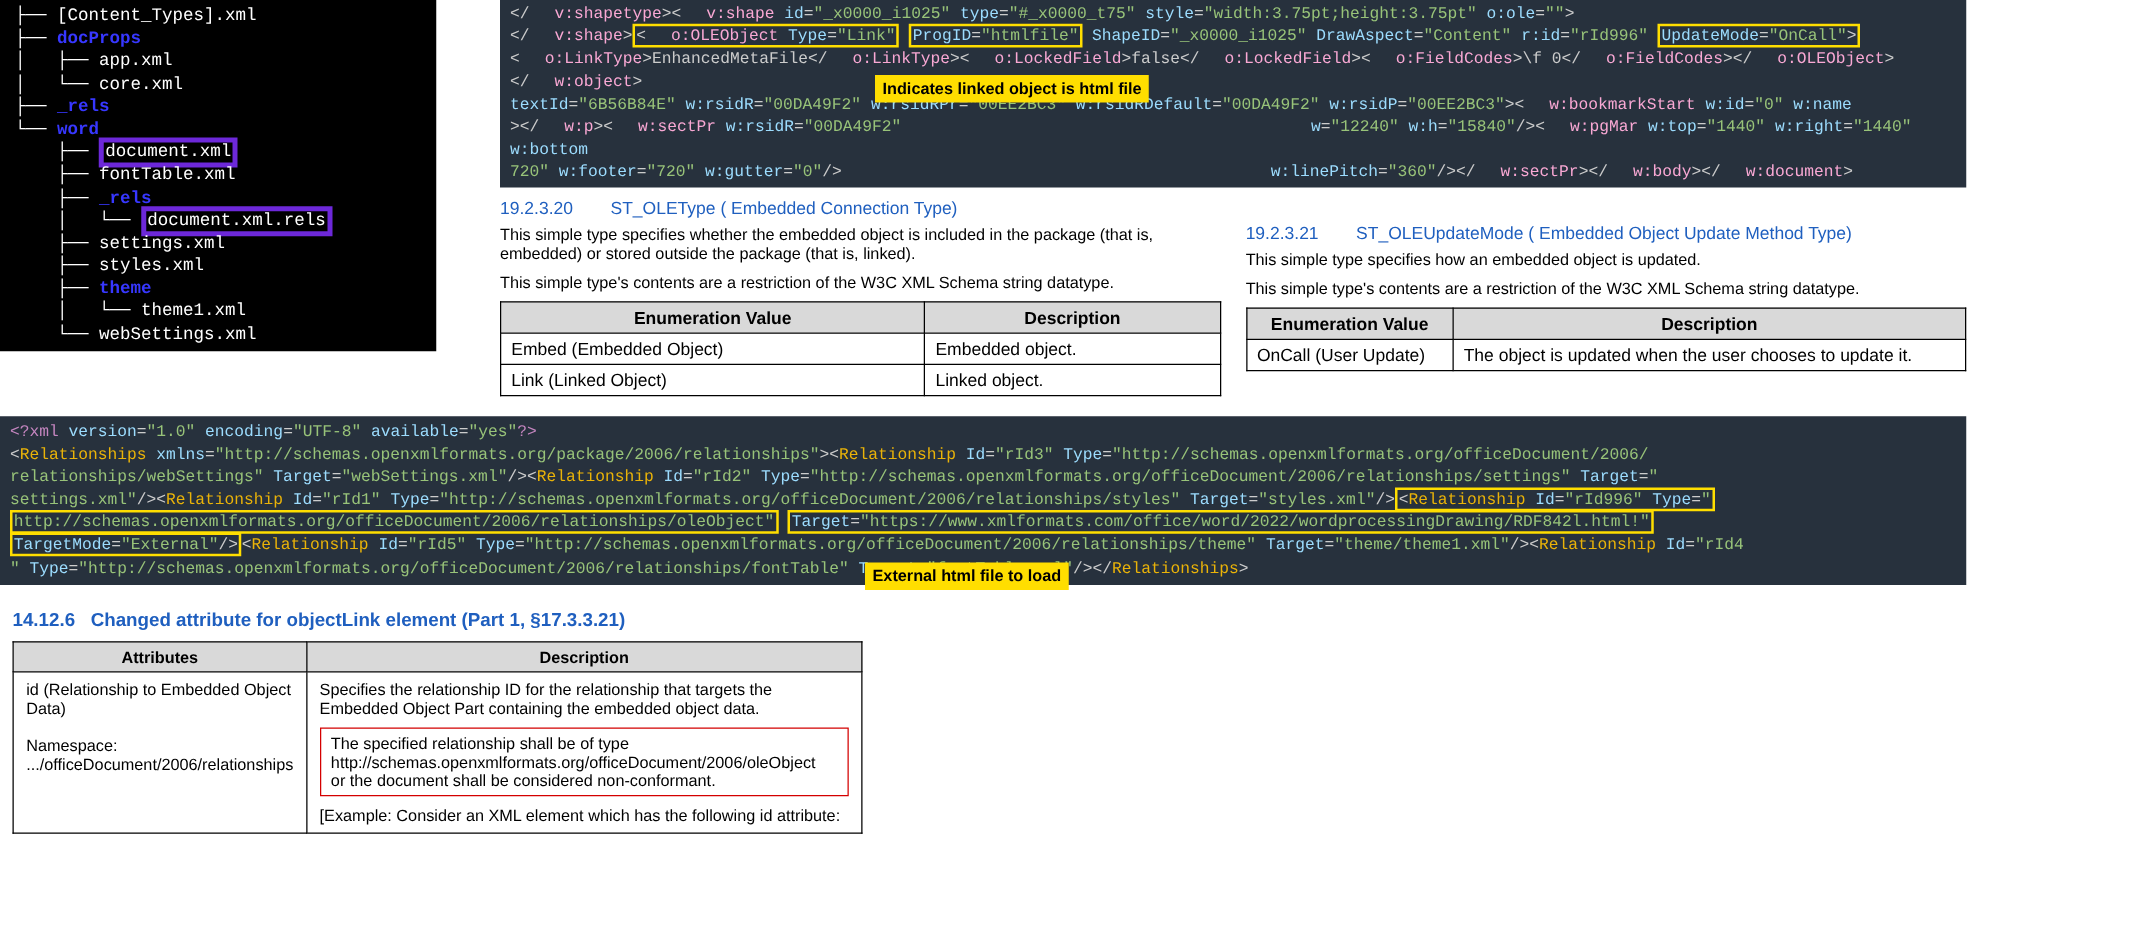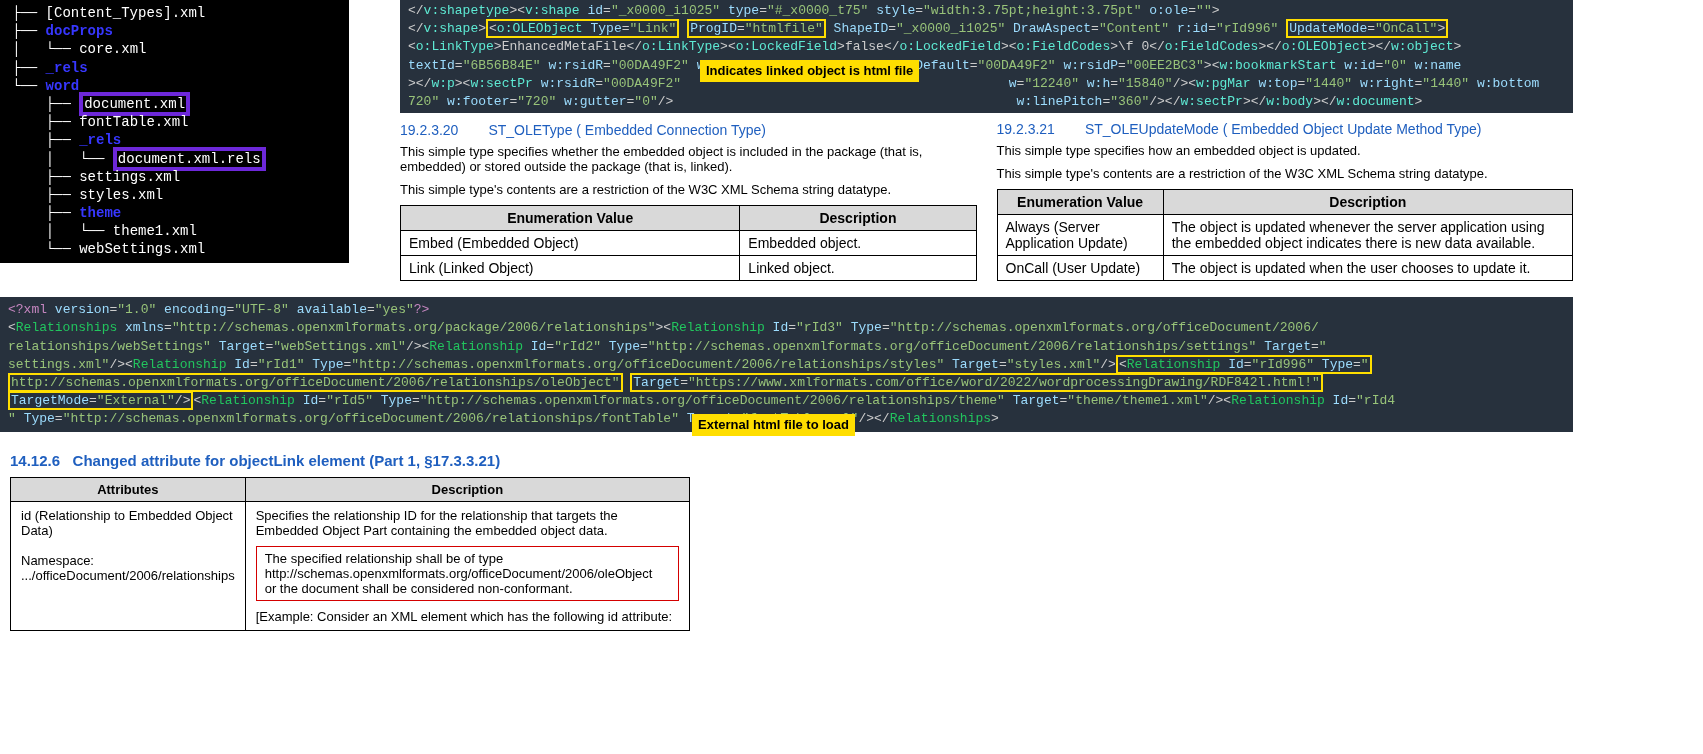--- a/index.html
+++ b/index.html
@@ -3,51 +3,52 @@
 <meta charset="utf-8">
 <style>
   * { box-sizing: border-box; margin: 0; padding: 0; }
   body { font-family: Arial, sans-serif; font-size: 13px; background: #fff; color: #000; width: 1703px; }
   .tree-panel { background: #000; color: #fff; font-family: 'Courier New', monospace; font-size: 14px; padding: 4px 12px; width: 349px; float: left; line-height: 1.3; }
   .tree-panel .dir { color: #3737ff; font-weight: bold; }
   .tree-panel .file { color: #fff; }
   .tree-panel .line { white-space: pre; }
   .hl-yellow { border: 4px solid #6d28d9; padding: 0 1px; }
   .xml-top { background: #27313d; color: #ccc; font-family: 'Courier New', monospace; font-size: 13px; padding: 2px 8px; margin-left: 400px; line-height: 1.4; margin-right: 130px; position: relative; overflow: hidden; }
-  .xml-top .tag { color: #5eead4; }
+  .xml-top .tag { color: #f9a8d4; margin-left: 20px; }
   .xml-top .attr { color: #9cdcfe; }
   .xml-top .val { color: #98c379; }
   .hl-box { border: 2px solid #ffde00; padding: 0 1px; }
   .callout { background: #ffde00; color: #000; font-weight: bold; font-family: Arial, sans-serif; padding: 2px 6px; display: inline-block; position: absolute; }
   .spec-area { margin-left: 400px; padding: 8px 0; clear: right; display: flex; gap: 20px; align-items: center; }
   .spec-col { flex: 1; }
   .spec-title { color: #1f5fbf; font-size: 14px; margin-bottom: 6px; }
   .spec-title .num { margin-right: 30px; }
   .spec-text { font-size: 13px; margin-bottom: 8px; }
   table.spec-table { border-collapse: collapse; width: 100%; font-size: 14px; }
   table.spec-table th { background: #d9d9d9; border: 1px solid #000; padding: 4px 8px; font-weight: bold; }
   table.spec-table td { border: 1px solid #000; padding: 4px 8px; vertical-align: top; }
   .xml-mid { clear: both; background: #27313d; color: #ccc; font-family: 'Courier New', monospace; font-size: 13px; padding: 4px 8px; line-height: 1.4; margin-top: 8px; margin-right: 130px; position: relative; }
-  .xml-mid .tag { color: #22c55e; }
+  .xml-mid .tag { color: #eab308; }
   .xml-mid .attr { color: #9cdcfe; }
   .xml-mid .val { color: #98c379; }
   .xml-mid .decl { color: #c586c0; }
   .bottom-spec { padding: 20px 10px; max-width: 700px; }
   .bottom-title { color: #1f5fbf; font-size: 15px; font-weight: bold; margin-bottom: 8px; }
   table.attr-table { border-collapse: collapse; font-size: 13px; }
   table.attr-table th { background: #d9d9d9; border: 1px solid #000; padding: 4px 10px; font-weight: bold; text-align: center; }
   table.attr-table td { border: 1px solid #000; padding: 6px 10px; vertical-align: top; }
   .red-box { border: 1.5px solid #d40000; padding: 4px 8px; margin-top: 8px; margin-bottom: 8px; }
 </style>
 </head>
 <body>
 
 <div class="tree-panel">
     <div class="line">├── <span class="file">[Content_Types].xml</span></div>
     <div class="line">├── <span class="dir">docProps</span></div>
+    <div class="line">│   ├── <span class="file">app.xml</span></div>
     <div class="line">│   └── <span class="file">core.xml</span></div>
     <div class="line">├── <span class="dir">_rels</span></div>
     <div class="line">└── <span class="dir">word</span></div>
     <div class="line">    ├── <span class="file hl-yellow">document.xml</span></div>
     <div class="line">    ├── <span class="file">fontTable.xml</span></div>
     <div class="line">    ├── <span class="dir">_rels</span></div>
     <div class="line">    │   └── <span class="file hl-yellow">document.xml.rels</span></div>
     <div class="line">    ├── <span class="file">settings.xml</span></div>
     <div class="line">    ├── <span class="file">styles.xml</span></div>
     <div class="line">    ├── <span class="dir">theme</span></div>
@@ -91,24 +92,20 @@
     <div class="spec-title"><span class="num">19.2.3.21</span><span>ST_OLEUpdateMode ( Embedded Object Update Method Type)</span></div>
     <p class="spec-text">This simple type specifies how an embedded object is updated.</p>
     <p class="spec-text">This simple type's contents are a restriction of the W3C XML Schema string datatype.</p>
     <table class="spec-table">
       <tbody>
           <tr>
             <th>Enumeration Value</th>
             <th>Description</th>
           </tr>
       <tr>
-            <td>Always (Server Application Update)</td>
-            <td>The object is updated whenever the server application using the embedded object indicates there is new data available.</td>
-          </tr>
-      <tr>
             <td>OnCall (User Update)</td>
             <td>The object is updated when the user chooses to update it.</td>
           </tr>
     </tbody>
       </table>
   </div>
 </div>
 
 <div class="xml-mid">
   <span class="decl">&lt;?xml</span> <span class="attr">version</span>=<span class="val">"1.0"</span> <span class="attr">encoding</span>=<span class="val">"UTF-8"</span> <span class="attr">available</span>=<span class="val">"yes"</span><span class="decl">?&gt;</span><br>

